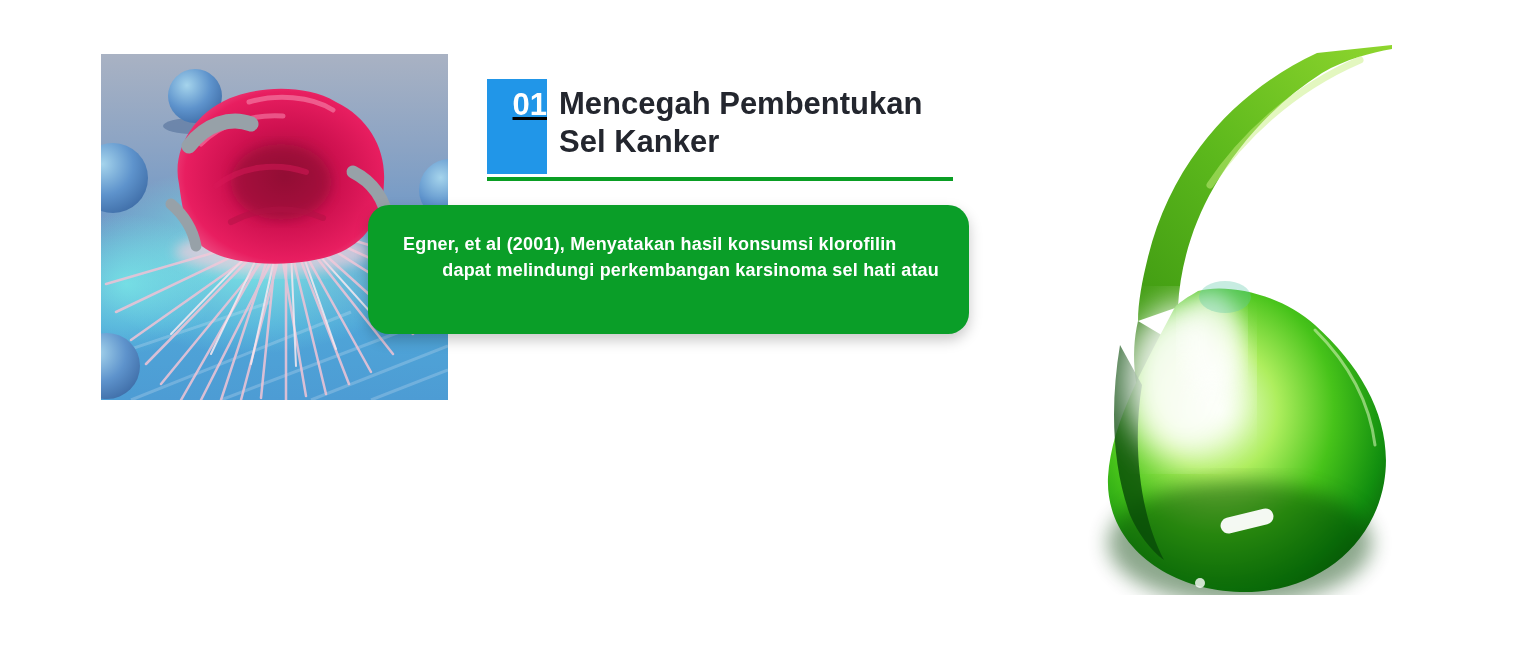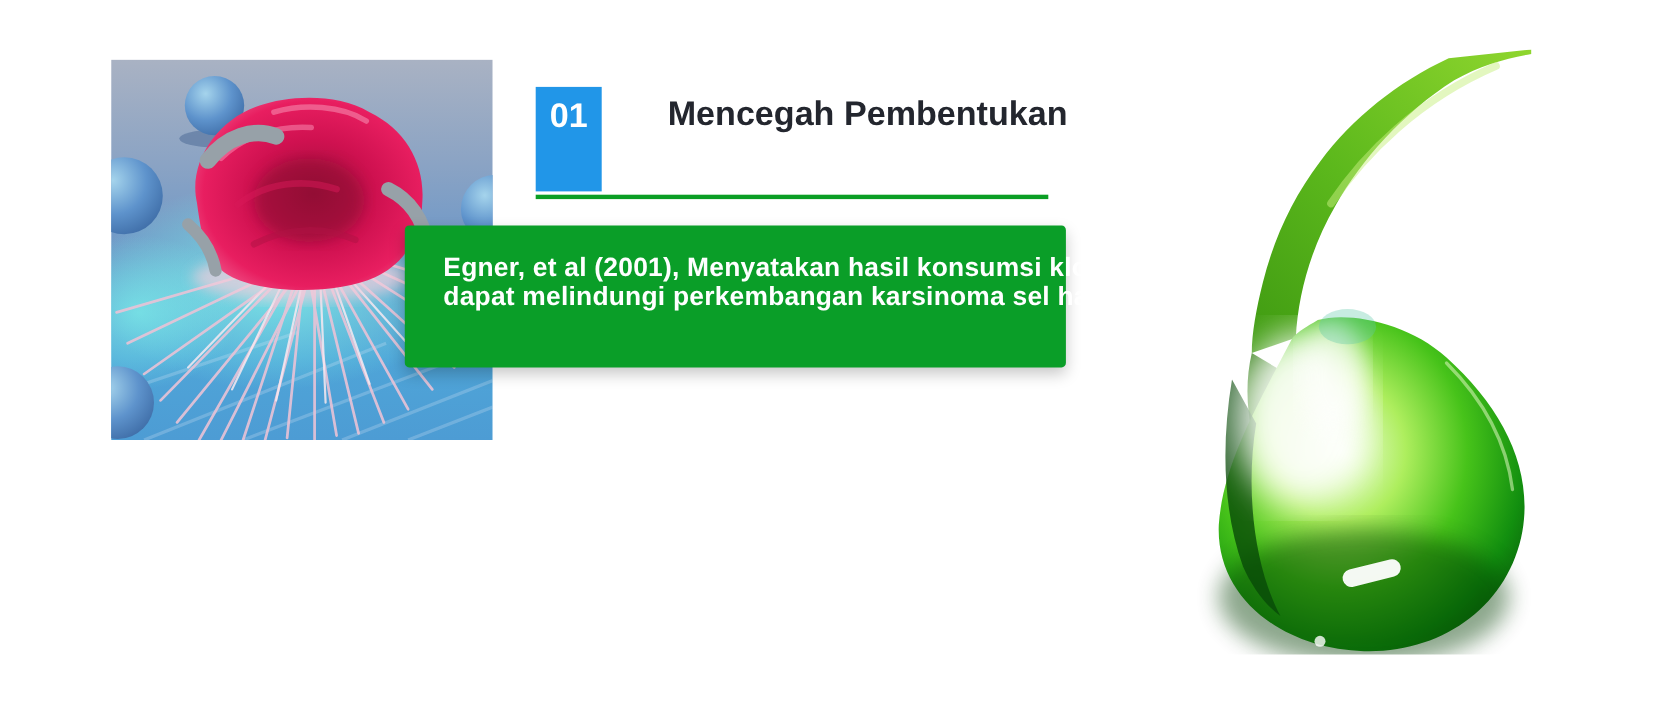--- a/index.html
+++ b/index.html
@@ -3,32 +3,32 @@
 <meta charset="utf-8">
 <style>
   html,body{margin:0;padding:0;background:#ffffff;}
   .page{position:relative;width:1525px;height:661px;background:#ffffff;overflow:hidden;
         font-family:"Liberation Sans","DejaVu Sans",sans-serif;}
 
   .photo{position:absolute;left:101px;top:54px;width:347px;height:346px;overflow:hidden;}
   .photo svg{display:block;}
 
   .badge{position:absolute;left:487px;top:79px;width:60px;height:95px;
-         box-sizing:border-box;display:flex;justify-content:center;padding-top:8px;
-         font-size:31px;font-weight:bold;}
+         box-sizing:border-box;display:flex;justify-content:flex-end;padding-top:8px;
+         font-size:31px;font-weight:bold;text-decoration:underline;}
 
   .title{position:absolute;left:559px;top:85px;font-size:31px;font-weight:bold;
          line-height:38px;white-space:nowrap;}
-  .title .line{display:block;margin-left:48px;}
+  .title .line{display:block;}
 
   .rule{position:absolute;left:487px;top:177px;width:466px;height:4px;}
 
   .quote{position:absolute;left:368px;top:205px;width:601px;height:129px;
-         box-sizing:border-box;border-radius:4px;box-shadow:0 6px 14px rgba(0,0,0,.22);
-         padding:26px 30px 0 35px;font-size:24px;font-weight:bold;line-height:26px;
+         box-sizing:border-box;border-radius:21px;box-shadow:0 6px 14px rgba(0,0,0,.22);
+         padding:26px 30px 0 35px;font-size:18px;font-weight:bold;line-height:26px;
          letter-spacing:.2px;}
   .quote .line{display:block;white-space:nowrap;}
 
   .drop{position:absolute;left:1060px;top:45px;width:340px;height:550px;}
   .drop svg{display:block;}
 </style>
 </head>
 <body>
 
 <div class="page">
@@ -134,20 +134,21 @@
       </g>
     </svg>
   </div>
 
   <div class="badge" style="background: rgb(33, 150, 232);">
     <span style="color: rgb(255, 255, 255);">01</span>
   </div>
 
   <div class="title" style="color: rgb(35, 38, 46);">
     <span class="line">Mencegah Pembentukan</span>
+    <span class="line">Sel Kanker</span>
   </div>
 
   <div class="rule" style="background: rgb(10, 158, 36);"></div>
 
   <div class="quote" style="background: rgb(10, 158, 40);">
     <span class="line" style="color: rgb(255, 255, 255);">Egner, et al (2001), Menyatakan hasil konsumsi klorofilin</span>
     <span class="line" style="color: rgb(255, 255, 255); text-align: right;">dapat melindungi perkembangan karsinoma sel hati atau</span>
   </div>
 
   <div class="drop">

